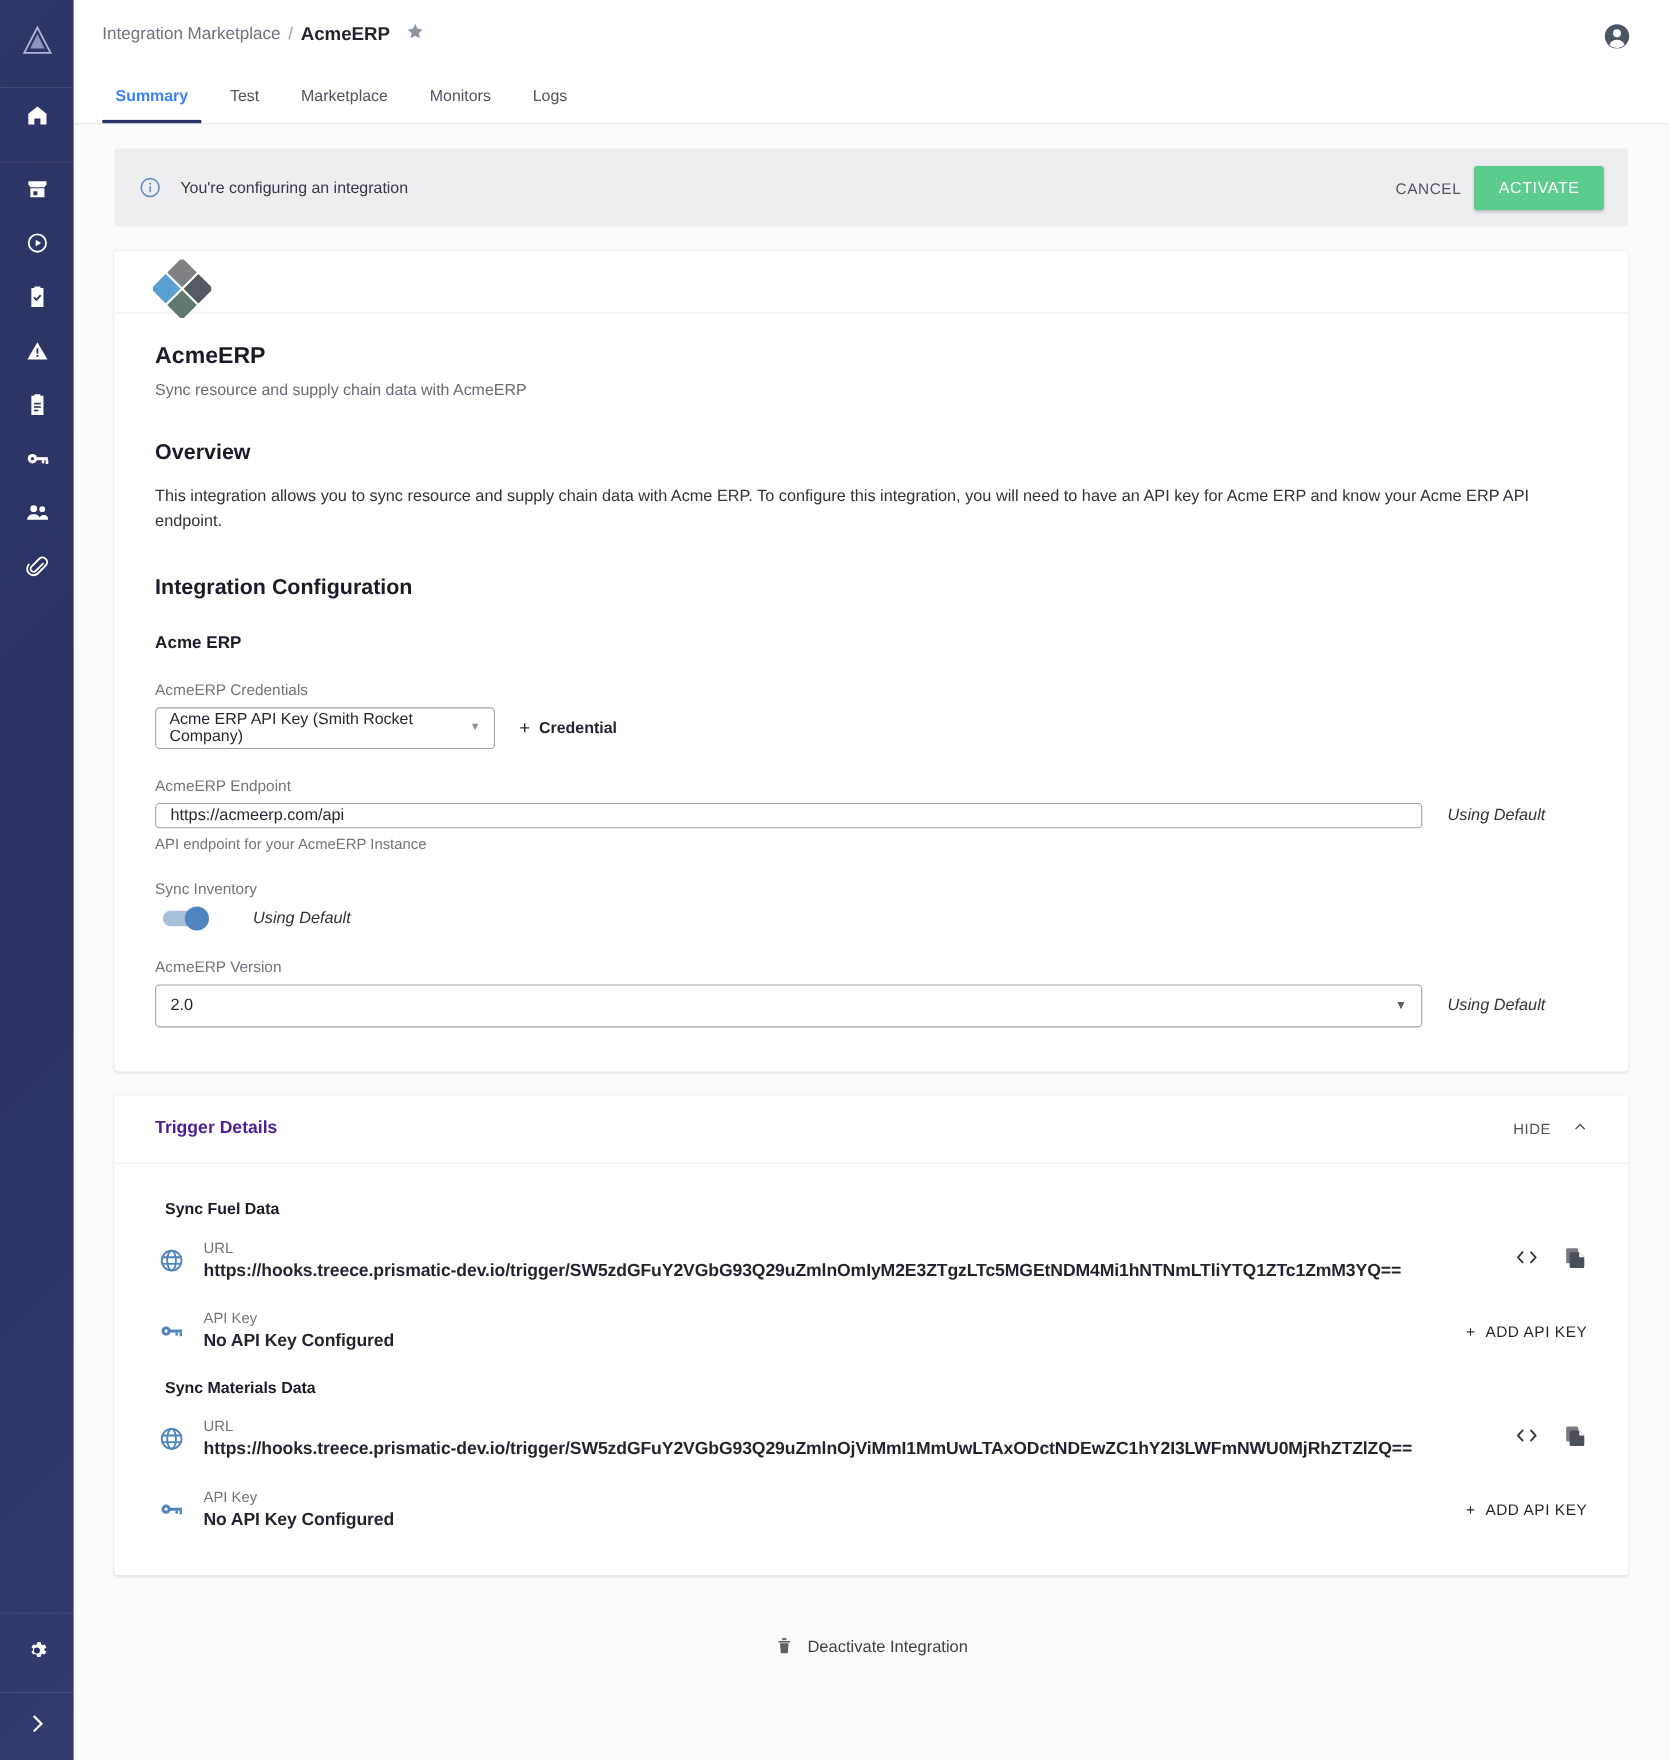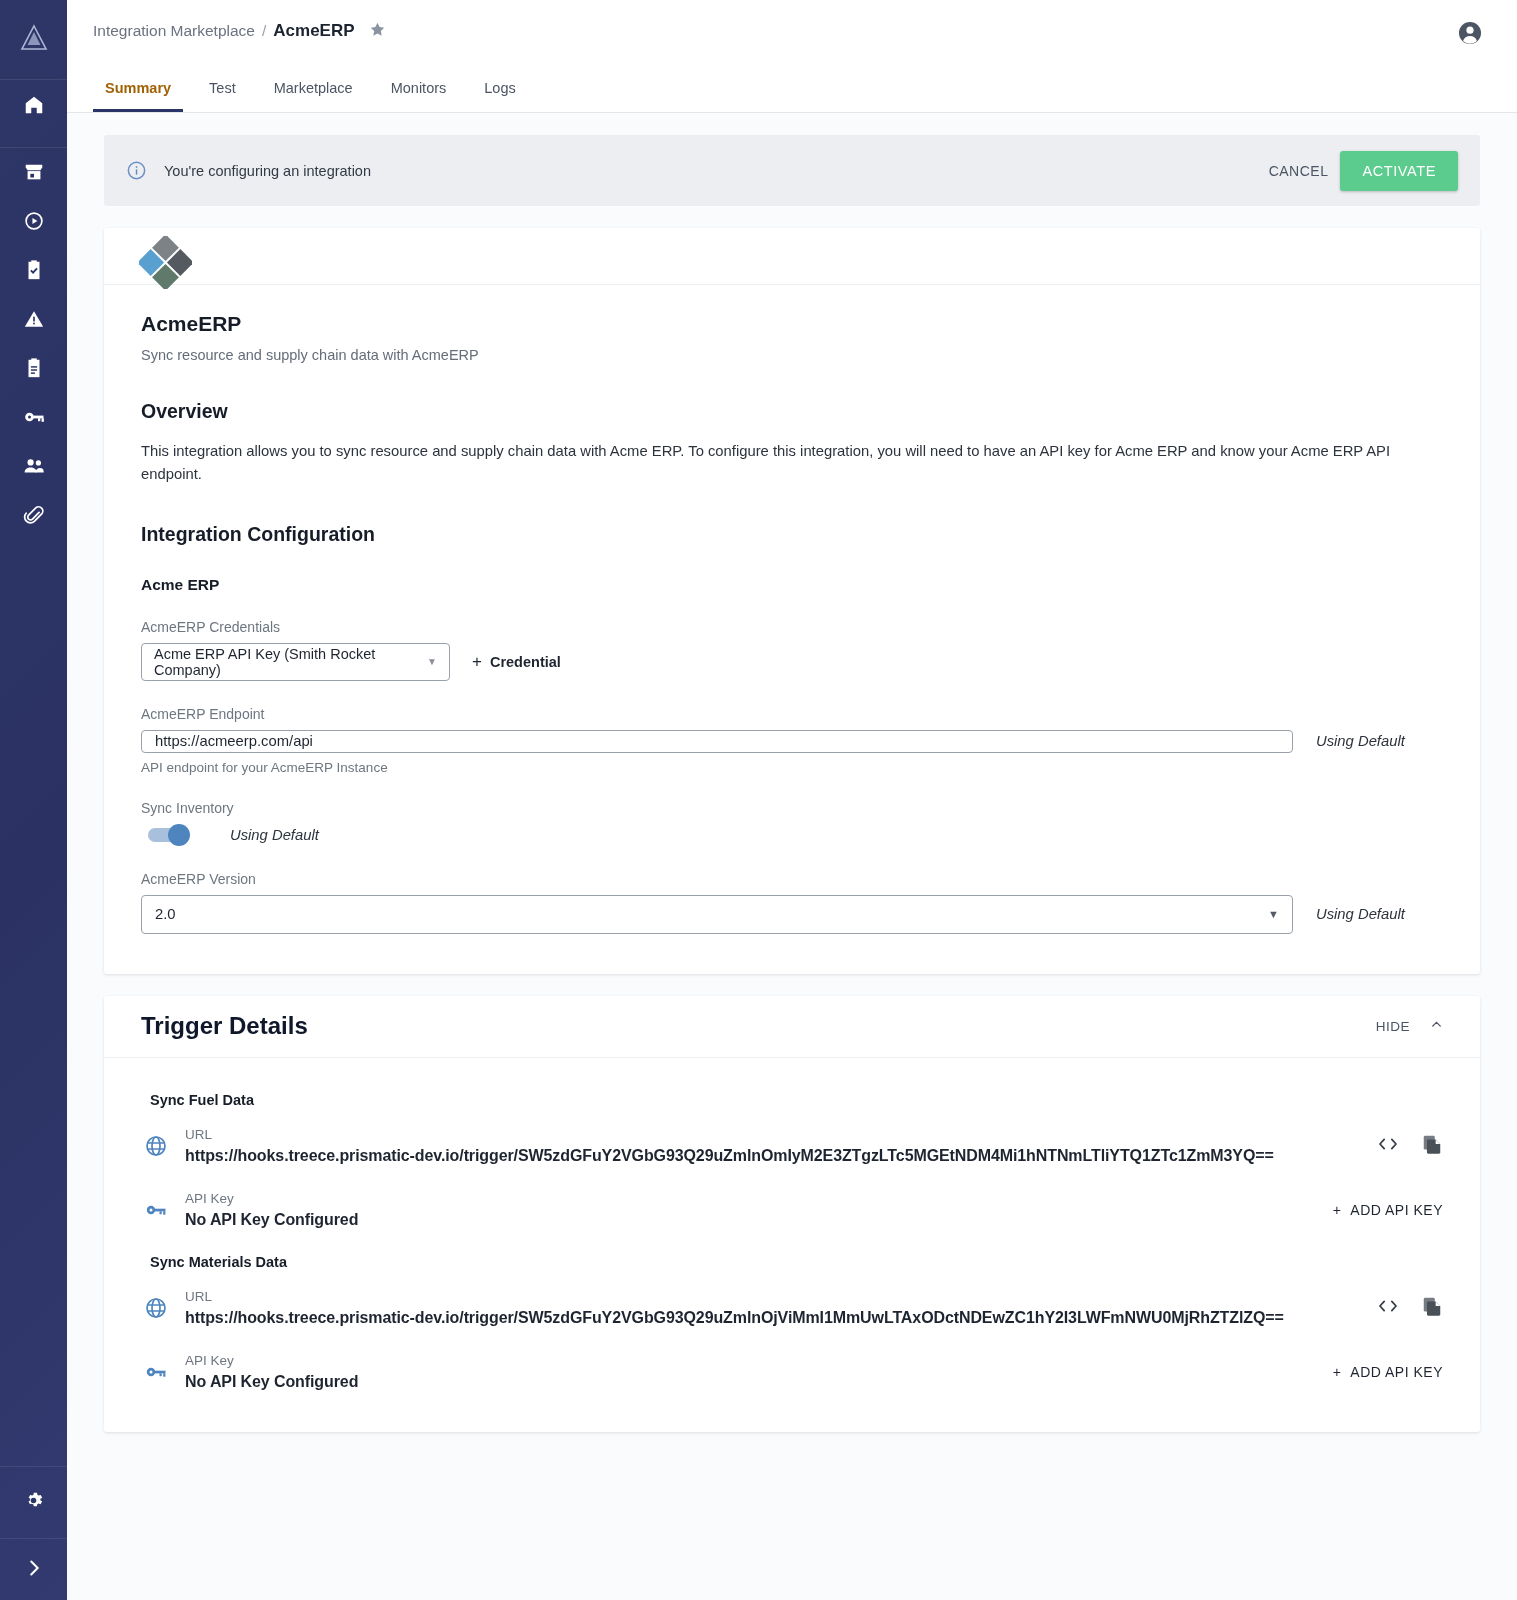--- a/index.html
+++ b/index.html
@@ -78,21 +78,21 @@
     width: 26px; height: 26px;
   }
   .tabs { display: flex; align-items: flex-end; gap: 0; height: 50px; }
   .tab {
     font-size: 14.5px;
     color: #4b5563;
     padding: 0 12px 13px 12px;
     margin-right: 14px;
     border-bottom: 3px solid transparent;
   }
-  .tab.active { color: #a16207; font-weight: bold; border-bottom-color: #2b3467; }
+  .tab.active { color: #3b82f6; font-weight: bold; border-bottom-color: #2b3467; }
 
   .scroll { flex: 1 1 auto; overflow: hidden; padding: 0 37px; }
 
   
   .banner {
     margin-top: 22px;
     background: #eceef1;
     border-radius: 3px;
     height: 71px;
     display: flex; align-items: center;
@@ -190,21 +190,21 @@
     background: #4f85bf;
   }
   .toggle-label { margin-left: 36px; font-style: italic; font-size: 14.8px; color: #2d333d; }
 
   
   .td-head {
     height: 62px; display: flex; align-items: center;
     padding: 0 37px;
     border-bottom: 1px solid #eceef1;
   }
-  .td-title { font-size: 24px; font-weight: bold; color: #0f172a; }
+  .td-title { font-size: 16px; font-weight: bold; color: #4c1d95; }
   .td-hide {
     margin-left: auto; font-size: 13.5px; color: #4b5563; letter-spacing: .5px;
     display: flex; align-items: center; gap: 20px; cursor: pointer;
   }
   .td-body { padding: 22px 37px 28px 37px; }
   .trig-name { font-size: 14.5px; font-weight: bold; color: #171d28; margin: 12px 0 6px 9px; }
   .trig-row { display: flex; align-items: center; padding: 13px 0; }
   .trig-ico { width: 30px; flex: 0 0 30px; display: flex; justify-content: center; }
   .trig-txt { margin-left: 14px; }
   .trig-lbl { font-size: 13.5px; color: #6e7680; }
@@ -574,16 +574,26 @@
               <div class="add-key">
                 <span>+</span>
                 <span>ADD API KEY</span>
               </div>
             </div>
           </div>
 
         </div>
       </div>
 
+      <div class="footer-act">
+        <span>
+          <svg width="18" height="18" viewBox="0 0 24 24" fill="#5b6069">
+              <rect x="5" y="6.4" width="14" height="1.9"></rect>
+              <path d="M6.8 9h10.4l-1 12.2H7.8z"></path>
+              <rect x="9.4" y="3" width="5.2" height="2.4"></rect>
+            </svg>
+        </span>
+        <span>Deactivate Integration</span>
+      </div>
 
     </div>
   </div>
 </div>
 
 </body></html>

